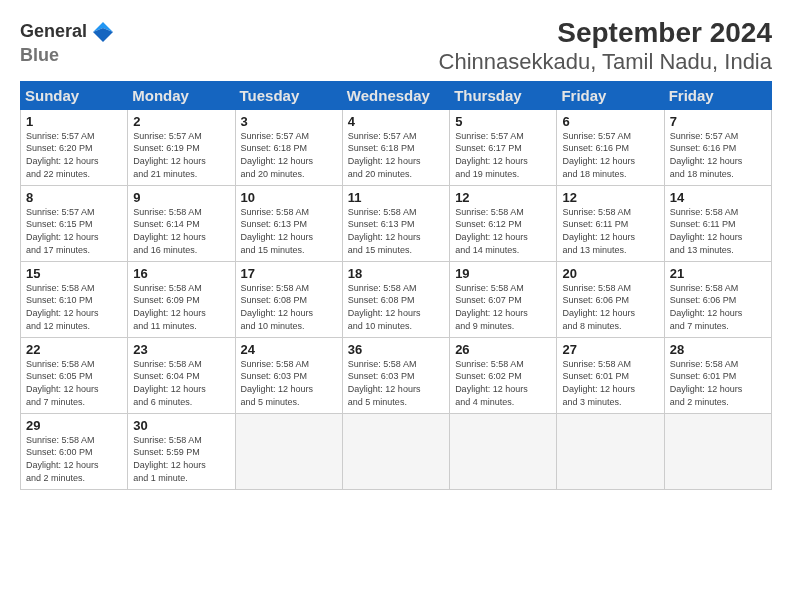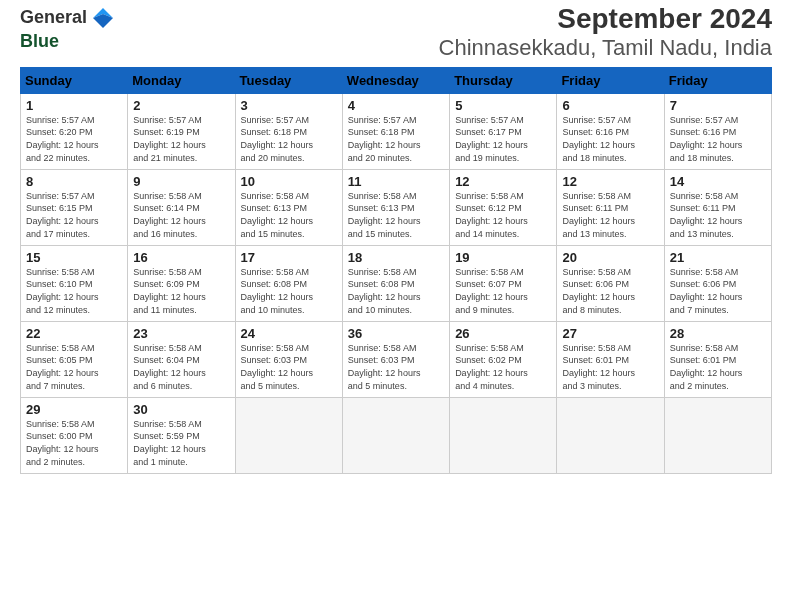--- a/index.html
+++ b/index.html
@@ -5,21 +5,21 @@
     * { margin: 0; padding: 0; box-sizing: border-box; }
     body {
       font-family: Arial, sans-serif;
       background: #fff;
       width: 792px;
       height: 612px;
       overflow: hidden;
     }
     .page {
       width: 792px;
-      padding: 4px 20px 10px 20px;
+      padding: 18px 20px 10px 20px;
     }
     .header-row {
       display: flex;
       align-items: flex-start;
       justify-content: space-between;
       margin-bottom: 6px;
     }
     .logo {
       display: flex;
       align-items: center;
@@ -49,22 +49,22 @@
       font-size: 22px;
       color: #555;
     }
     .calendar-table {
       width: 100%;
       border-collapse: collapse;
       table-layout: fixed;
     }
     .calendar-table thead tr th {
       background-color: #1565C0;
-      color: #000000;
-      font-size: 13px;
+      color: #e5e5e5;
+      font-size: 15px;
       font-weight: bold;
       padding: 5px 4px;
       text-align: left;
       border: 1px solid #1565C0;
     }
     .calendar-table tbody tr td {
       vertical-align: top;
       border: 1px solid #ccc;
       padding: 4px 4px 4px 5px;
       font-size: 9.5px;
@@ -95,21 +95,21 @@
   <div class="header-row">
     <div class="logo">
       <div>
         <div style="display:flex;align-items:center;">
           <span class="logo-text">General</span>
           <svg class="logo-icon" viewBox="0 0 28 28">
             <polygon points="14,4 24,14 14,10 4,14" fill="#2196F3"></polygon>
             <polygon points="14,10 24,14 14,24 4,14" fill="#1565C0"></polygon>
           </svg>
         </div>
-        <div class="logo-text" style="color:#14532d;font-size:18px;font-weight:bold;">Blue</div>
+        <div class="logo-text" style="color:#737373;font-size:18px;font-weight:bold;">Blue</div>
       </div>
     </div>
     <div class="title-block">
       <div class="month-title">September 2024</div>
       <div class="location-title">Chinnasekkadu, Tamil Nadu, India</div>
     </div>
   </div>
 
   <table class="calendar-table">
     <thead>

